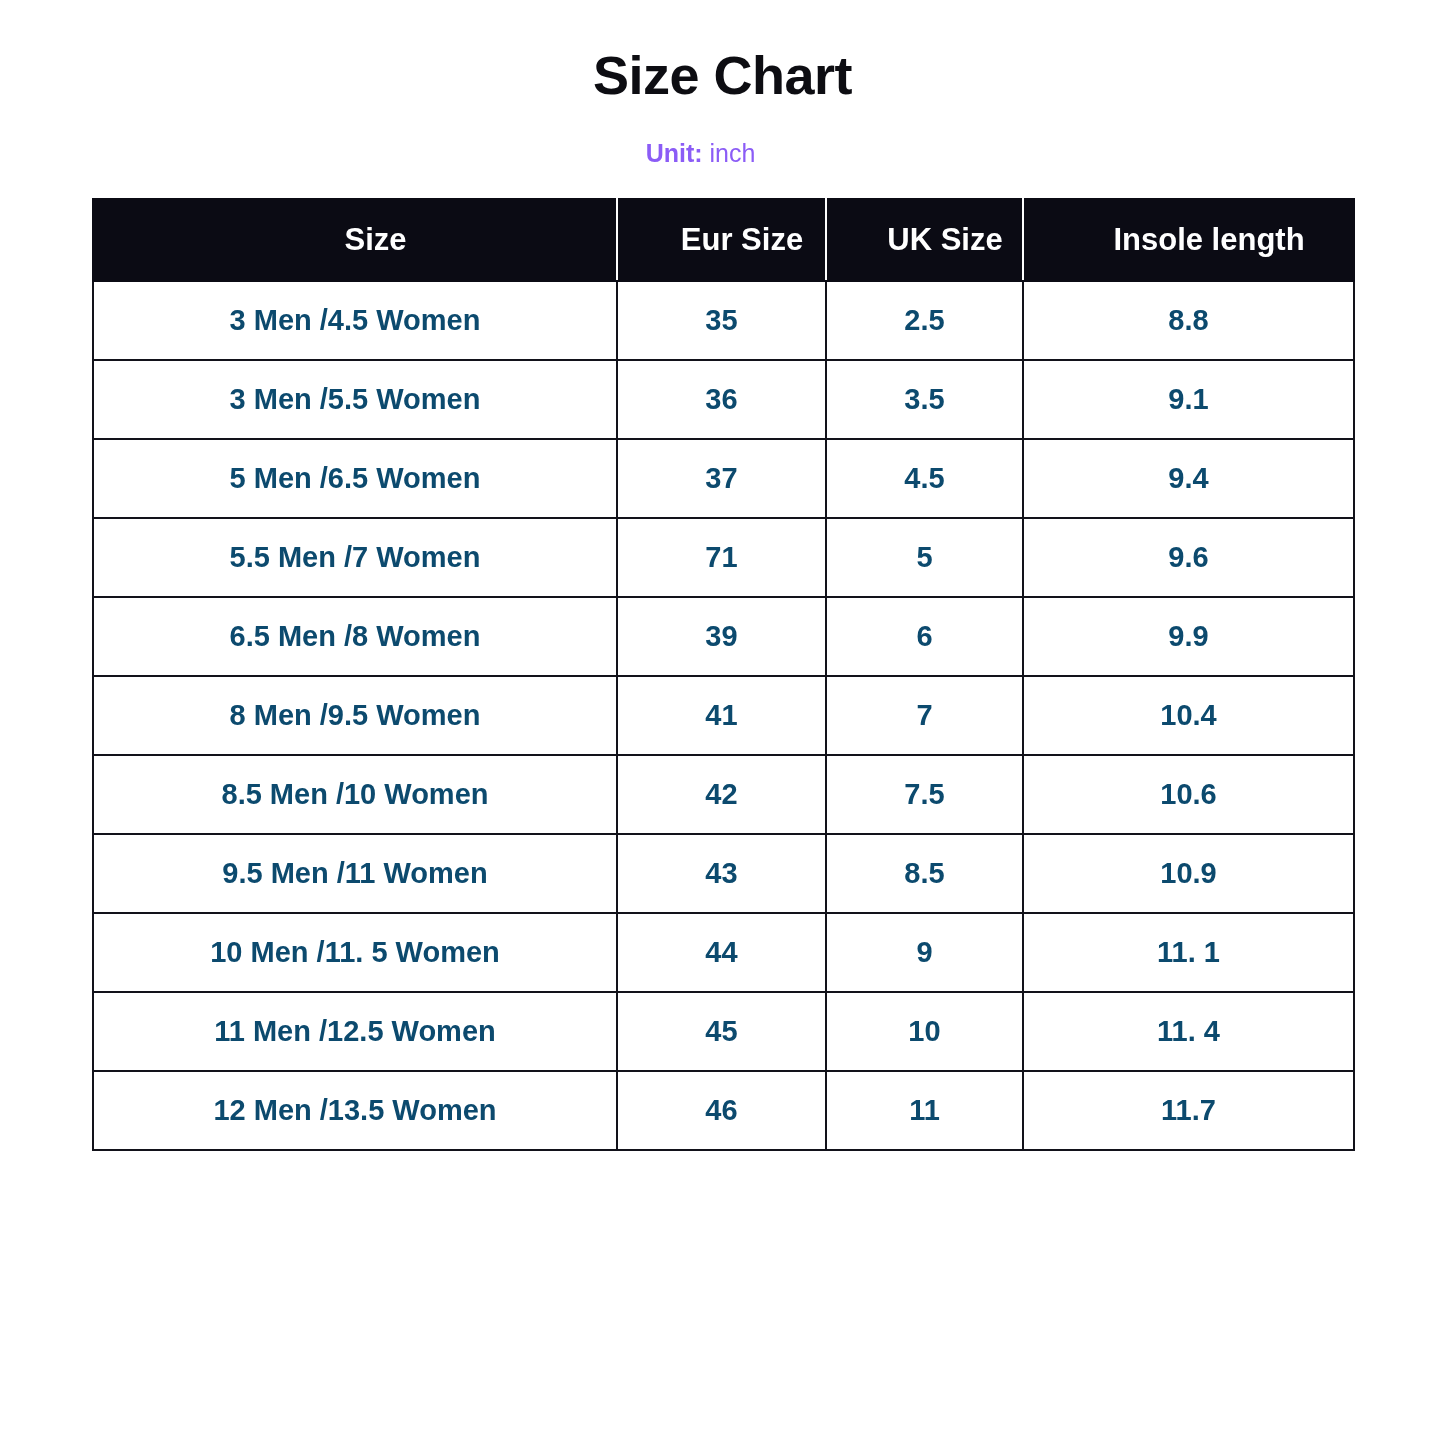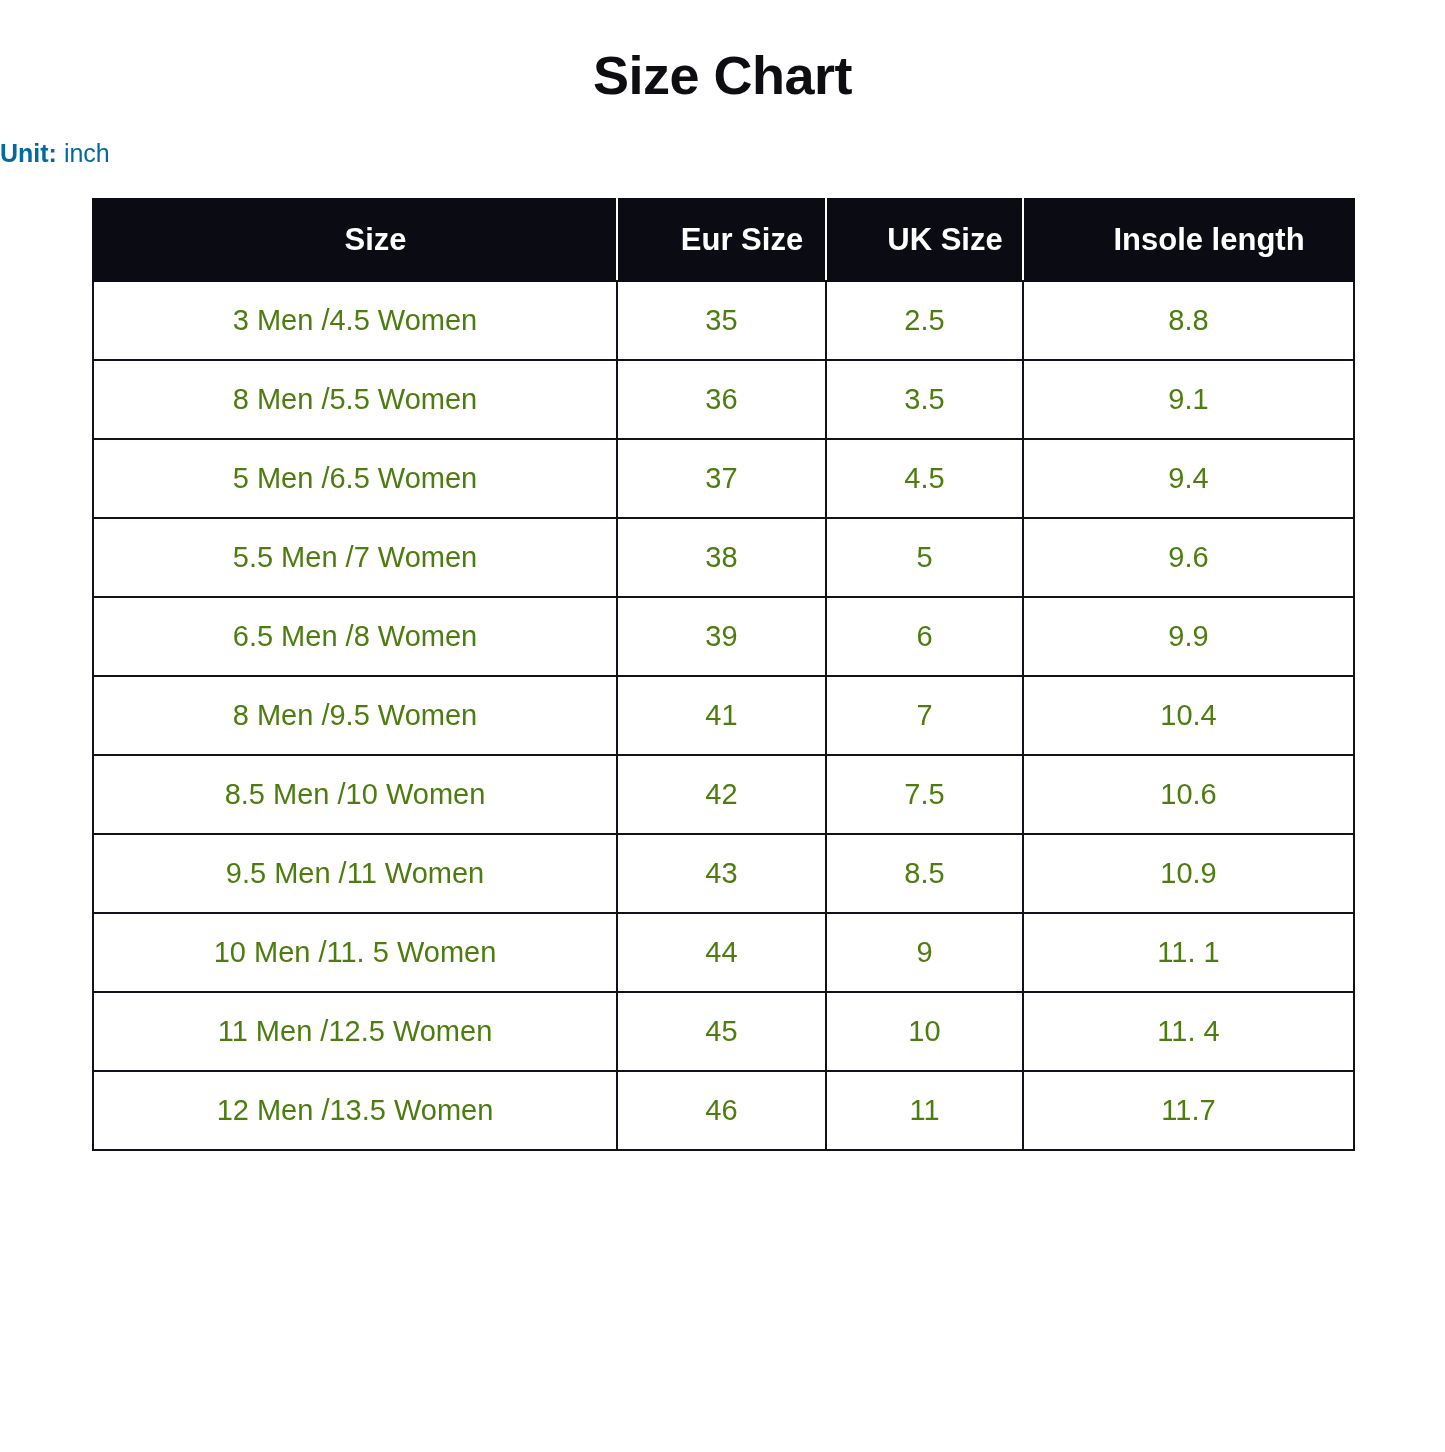--- a/index.html
+++ b/index.html
@@ -26,25 +26,25 @@
     text-align: center;
     font-size: 54px;
     font-weight: bold;
     letter-spacing: -0.5px;
     color: #0d0d12;
     margin: 0;
     padding-top: 46px;
     line-height: 1.1;
   }
   .unit-row {
-    text-align: left;
+    text-align: center;
     padding-right: 44px;
     margin-top: 34px;
     font-size: 25px;
-    color: #0369a1;
+    color: #8b5cf6;
   }
   .unit-label {
     font-weight: bold;
   }
   .unit-value {
     font-weight: normal;
   }
   .table-wrap {
     margin: 30px 92px 0 92px;
     width: 1261px;
@@ -52,22 +52,22 @@
   table.size-chart {
     border-collapse: collapse;
     width: 1261px;
     table-layout: fixed;
   }
   table.size-chart th,
   table.size-chart td {
     border: 2px solid #12121a;
     text-align: center;
     font-size: 29px;
-    color: #4d7c0f;
-    font-weight: normal;
+    color: #0c4a6e;
+    font-weight: bold;
     height: 79px;
     padding: 0 4px;
     box-sizing: border-box;
     vertical-align: middle;
   }
   table.size-chart thead th {
     background: #0b0b14;
     color: #ffffff;
     font-weight: bold;
     font-size: 31px;
@@ -113,34 +113,34 @@
         </tr>
       </thead>
       <tbody>
         <tr>
           <td>3 Men /4.5 Women</td>
           <td>35</td>
           <td>2.5</td>
           <td>8.8</td>
         </tr>
         <tr>
-          <td>8 Men /5.5 Women</td>
+          <td>3 Men /5.5 Women</td>
           <td>36</td>
           <td>3.5</td>
           <td>9.1</td>
         </tr>
         <tr>
           <td>5 Men /6.5 Women</td>
           <td>37</td>
           <td>4.5</td>
           <td>9.4</td>
         </tr>
         <tr>
           <td>5.5 Men /7 Women</td>
-          <td>38</td>
+          <td>71</td>
           <td>5</td>
           <td>9.6</td>
         </tr>
         <tr>
           <td>6.5 Men /8 Women</td>
           <td>39</td>
           <td>6</td>
           <td>9.9</td>
         </tr>
         <tr>

